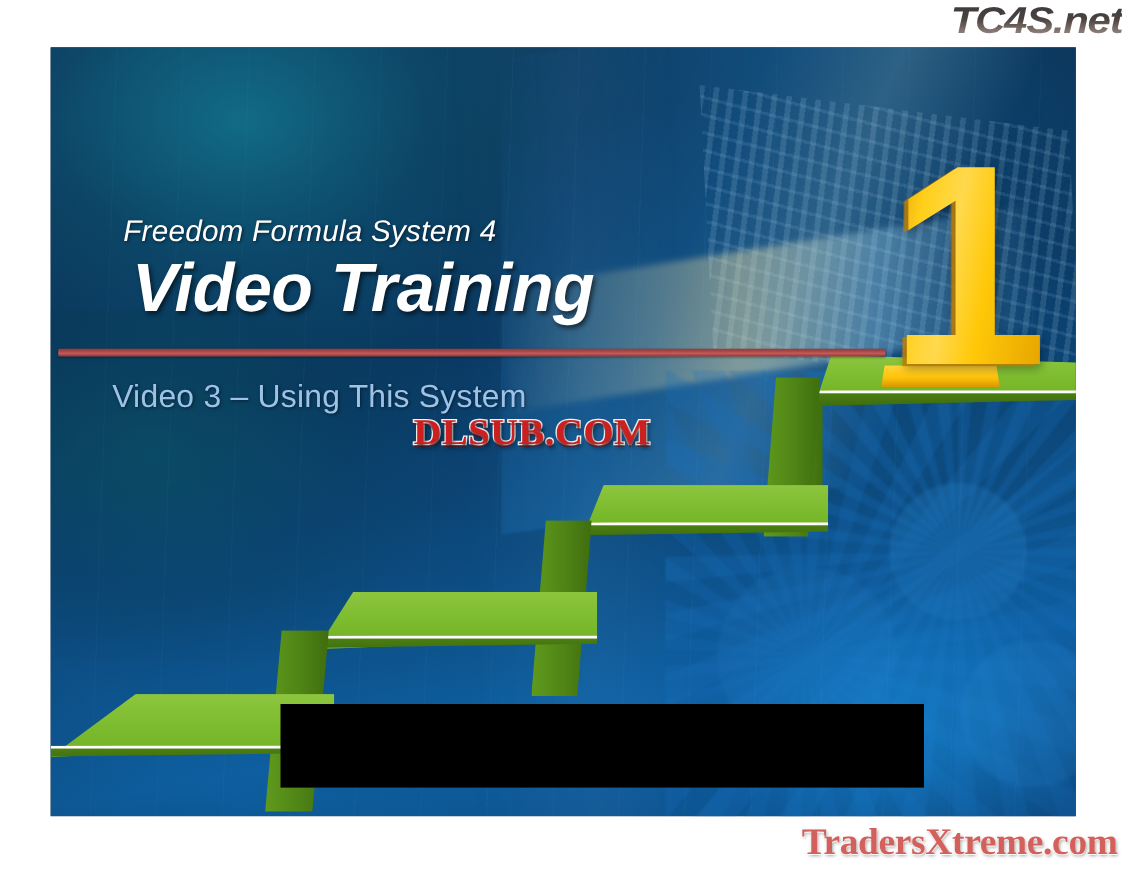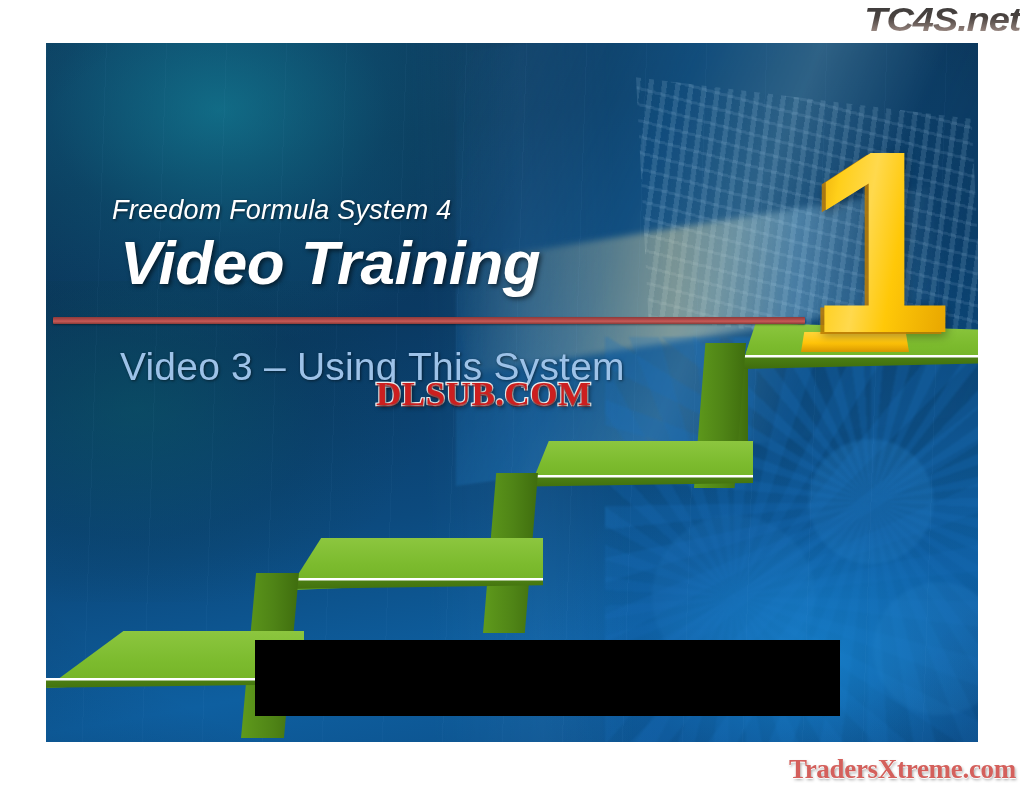--- a/index.html
+++ b/index.html
@@ -206,24 +206,24 @@
     left: 7px;
     top: 274px;
     width: 752px;
     height: 7px;
     background: linear-gradient(180deg, #8d3b3b 0%, #b14a4a 40%, #c85a57 60%, #8a3a38 100%);
     border-radius: 1px;
     box-shadow: 0 1px 2px rgba(0,0,0,0.4);
   }
   .subtitle {
     position: absolute;
-    left: 74px;
+    left: 56px;
     top: 302px;
     color: #9dc2e8;
-    font-size: 39px;
+    font-size: 29px;
     font-weight: normal;
     letter-spacing: 0.2px;
     text-shadow: 1px 1px 3px rgba(0,0,0,0.5);
     white-space: nowrap;
   }
 
   
   .dlsub {
     position: absolute;
     left: 330px;
@@ -253,21 +253,21 @@
     height: 76px;
     background: #000000;
   }
 
   
   .traders-logo {
     position: absolute;
     right: 8px;
     bottom: 6px;
     font-family: "Liberation Serif", serif;
-    font-size: 27px;
+    font-size: 34px;
     font-weight: bold;
     letter-spacing: -0.3px;
     color: #d4605c;
     -webkit-text-stroke: 2.6px #ffffff;
     paint-order: stroke fill;
     text-shadow:
       0 1px 0 rgba(255,255,255,0.9),
       1px 2px 3px rgba(0,0,0,0.35);
     white-space: nowrap;
   }

